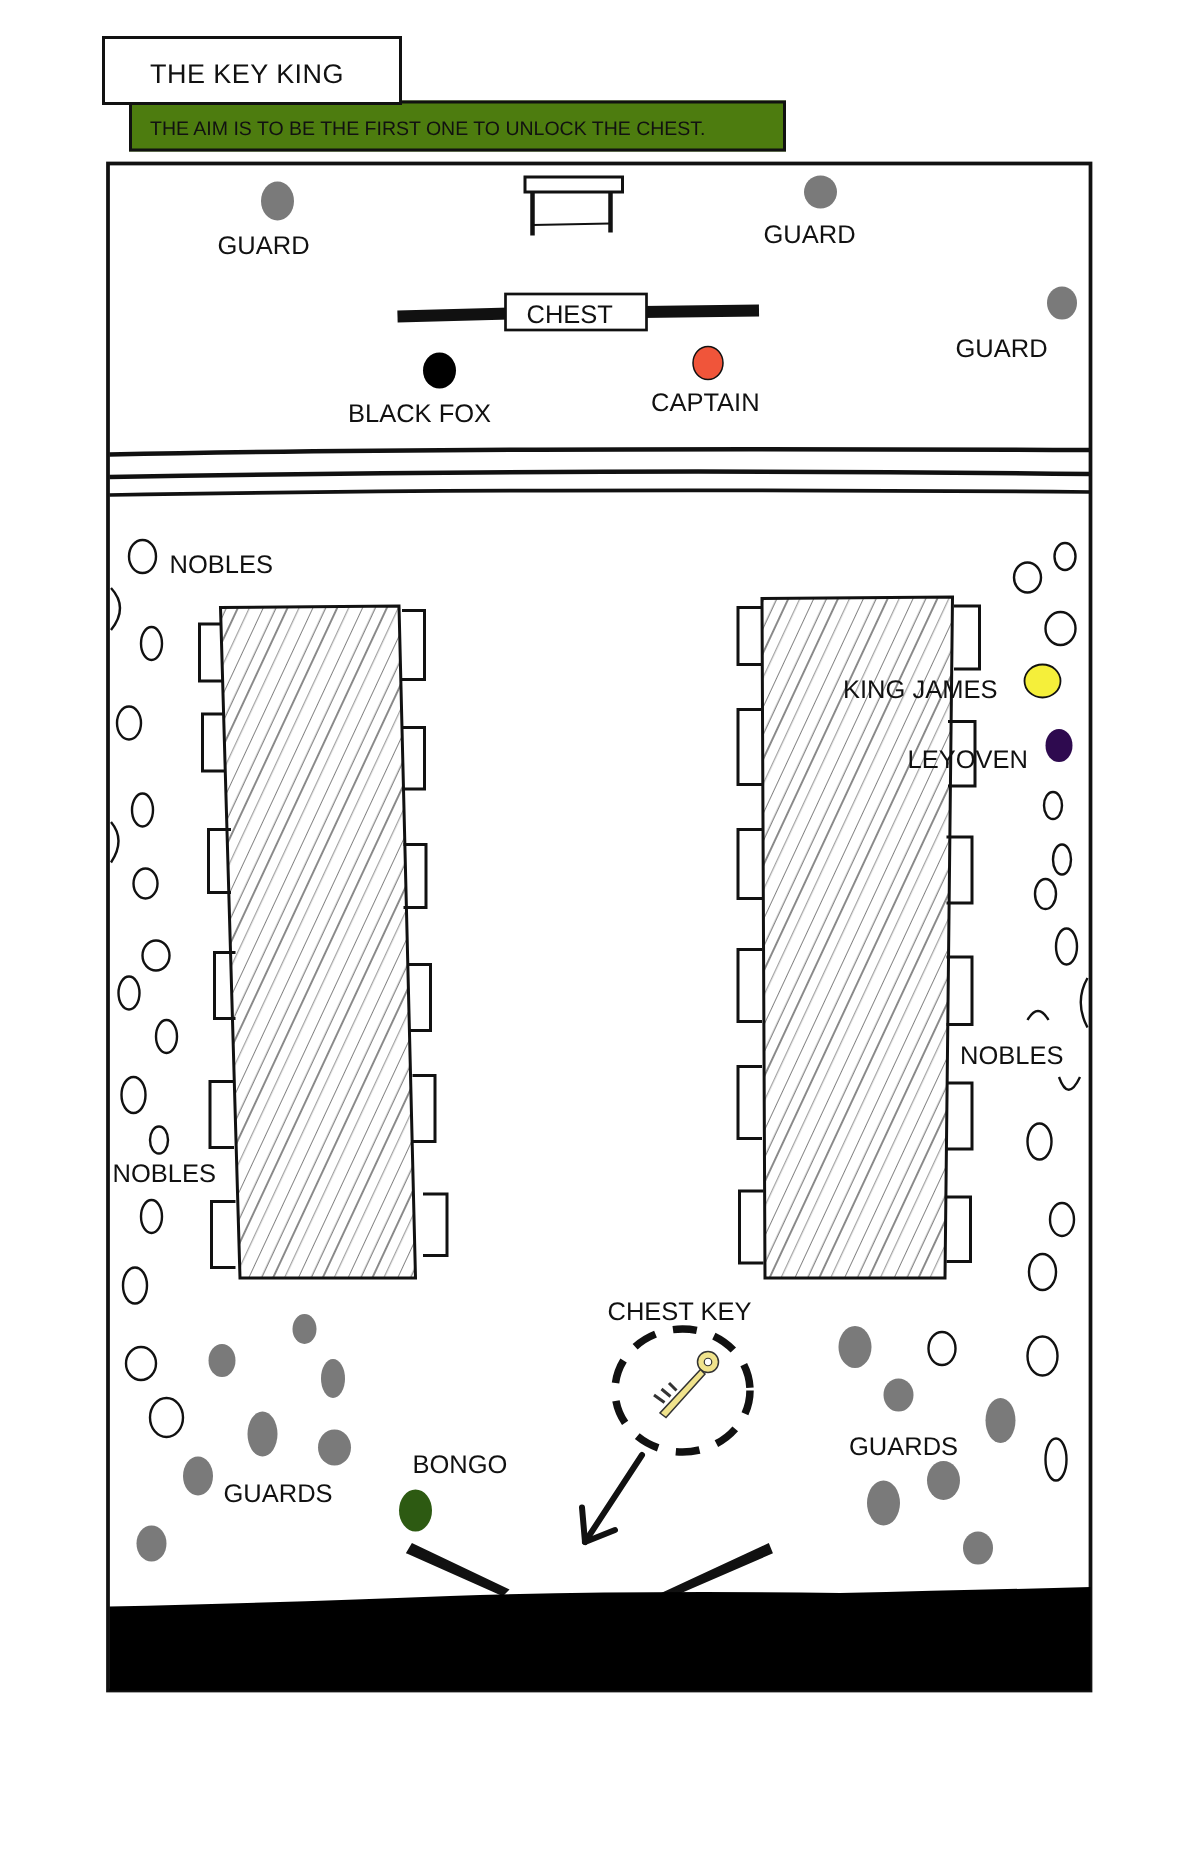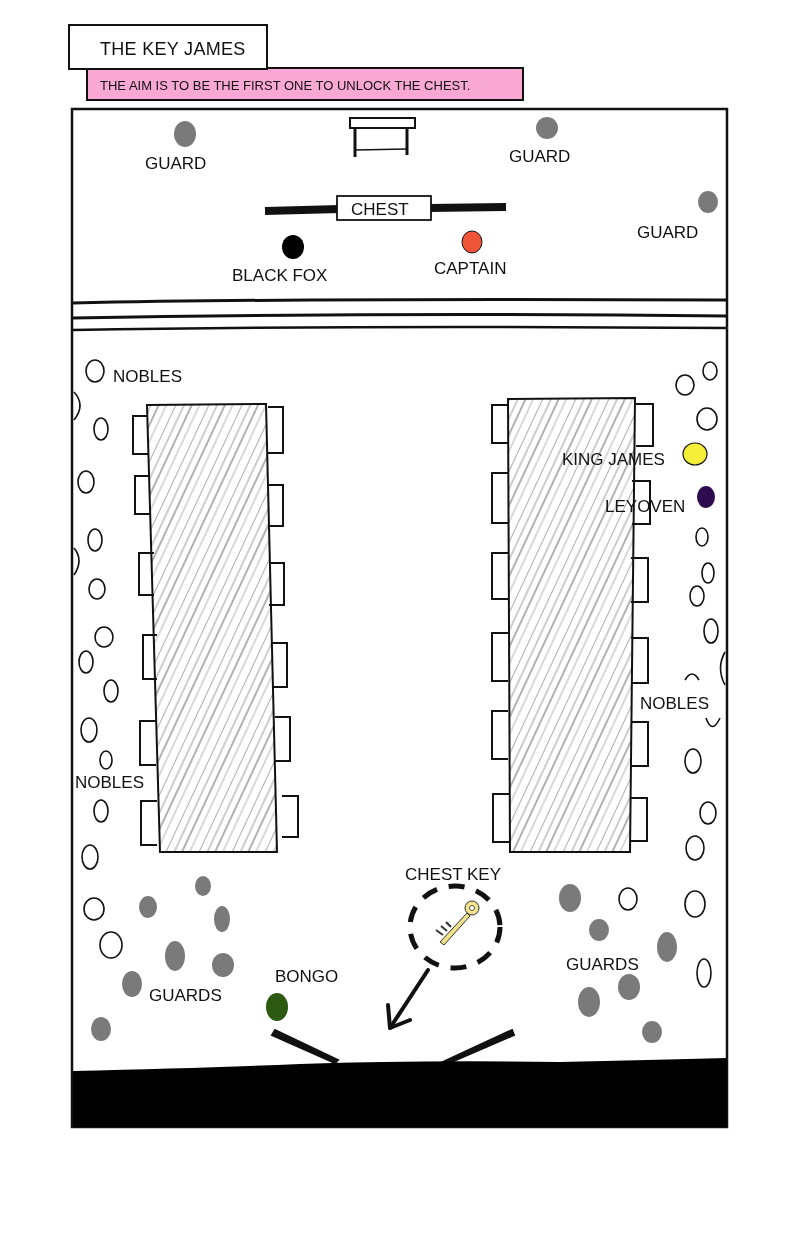--- a/index.html
+++ b/index.html
@@ -1,28 +1,28 @@
 <!DOCTYPE html>
 <html><head>
 <meta charset="utf-8">
 <style>
   html,body{margin:0;padding:0;background:#fff;}
   body{width:800px;height:1236px;position:relative;overflow:hidden;font-family:"Liberation Sans",sans-serif;}
   .title-box{position:absolute;left:68px;top:24px;width:200px;height:46px;border:2px solid #111;background:#fff;box-sizing:border-box;z-index:3;}
   .title-box span{position:absolute;left:30px;top:13px;font-size:18px;color:#111;letter-spacing:0.3px;}
-  .sub-box{position:absolute;left:86px;top:67px;width:438px;height:34px;border:2px solid #111;background:#f9a8d4;box-sizing:border-box;z-index:2;}
+  .sub-box{position:absolute;left:86px;top:67px;width:438px;height:34px;border:2px solid #111;background:#4d7c0f;box-sizing:border-box;z-index:2;}
   .sub-box span{position:absolute;left:12px;top:9px;font-size:13px;color:#111;}
   svg#map{position:absolute;left:0;top:0;}
   .lbl{font-family:"Liberation Sans",sans-serif;font-size:17px;fill:#111;}
 </style>
 </head>
 <body>
 
 <div class="title-box">
-  <span>THE KEY JAMES</span>
+  <span>THE KEY KING</span>
 </div>
 <div class="sub-box">
   <span>THE AIM IS TO BE THE FIRST ONE TO UNLOCK THE CHEST.</span>
 </div>
 
 <svg id="map" width="800" height="1236" viewBox="0 0 800 1236">
   <defs>
     <pattern id="scribble" width="30" height="30" patternUnits="userSpaceOnUse" patternTransform="rotate(25)">
       <line x1="0" y1="0" x2="0" y2="30" stroke="#333" stroke-width="0.8"></line>
       <line x1="8" y1="0" x2="8" y2="30" stroke="#555" stroke-width="0.6"></line>

